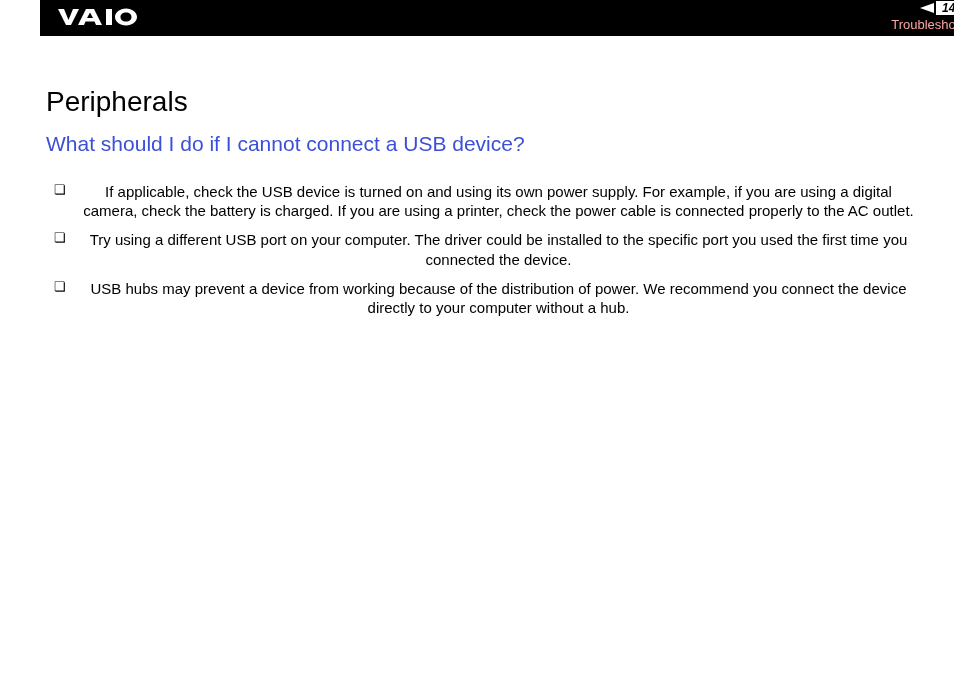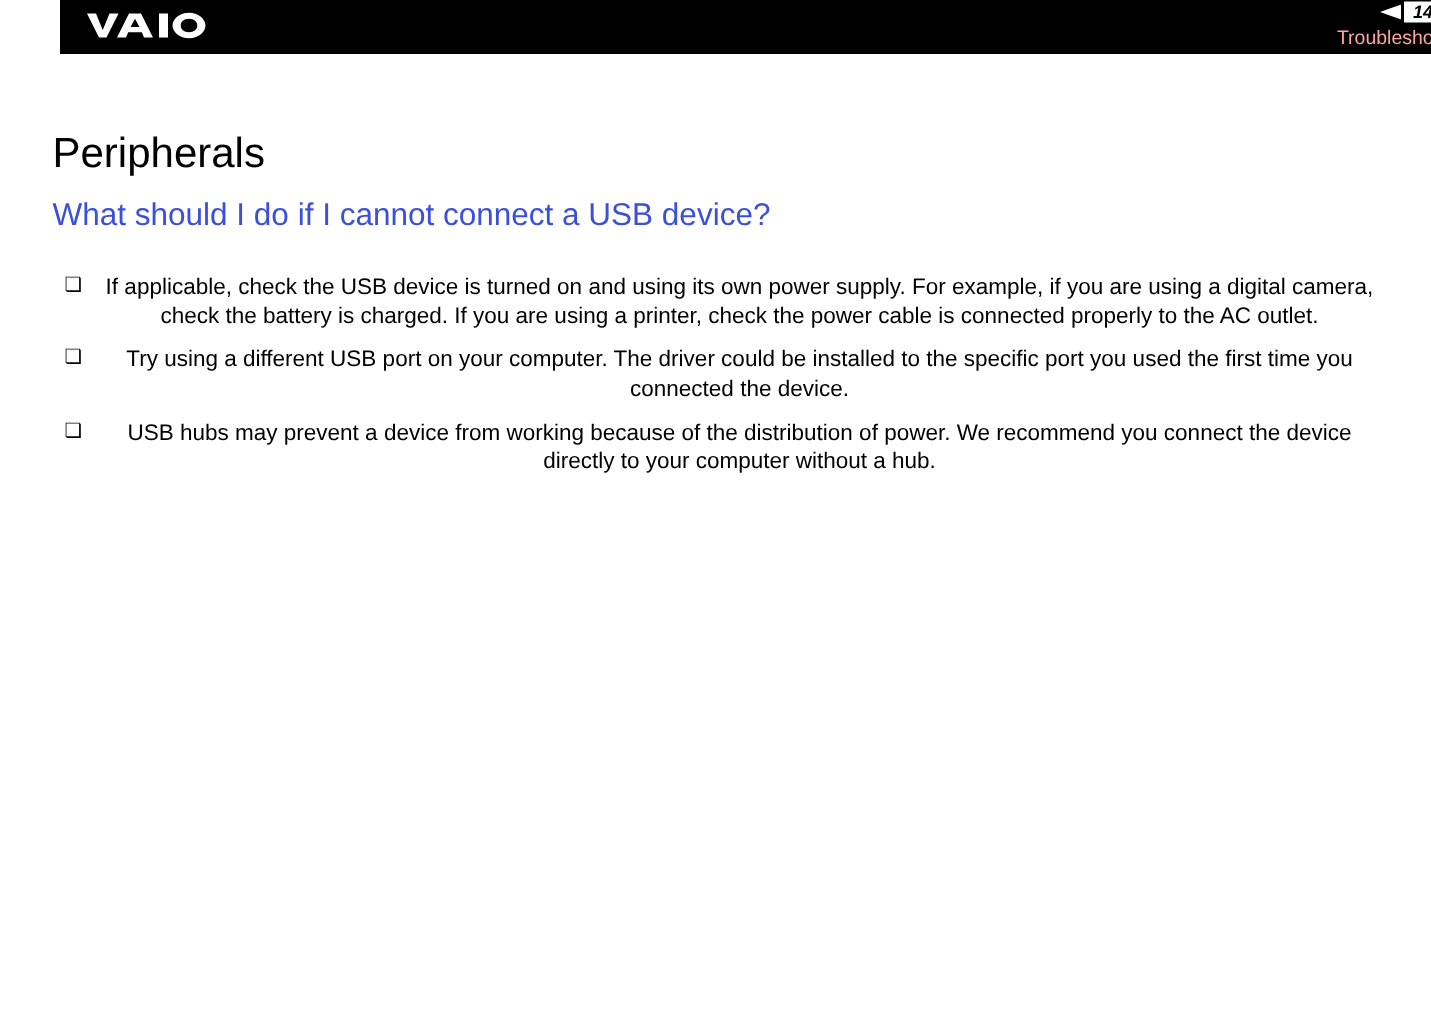--- a/index.html
+++ b/index.html
@@ -54,21 +54,21 @@
       margin: 0 2px;
     }
     .section-label {
       color: #fca5a5;
       font-size: 13px;
       font-weight: normal;
       line-height: 1;
       margin-top: 2px;
     }
     .content {
-      padding: 50px 35px 0 35px;
+      padding: 50px 35px 0 46px;
     }
     .h1 {
       font-size: 28px;
       font-weight: normal;
       color: #000;
       margin-bottom: 14px;
     }
     .h2 {
       font-size: 21px;
       font-weight: normal;

